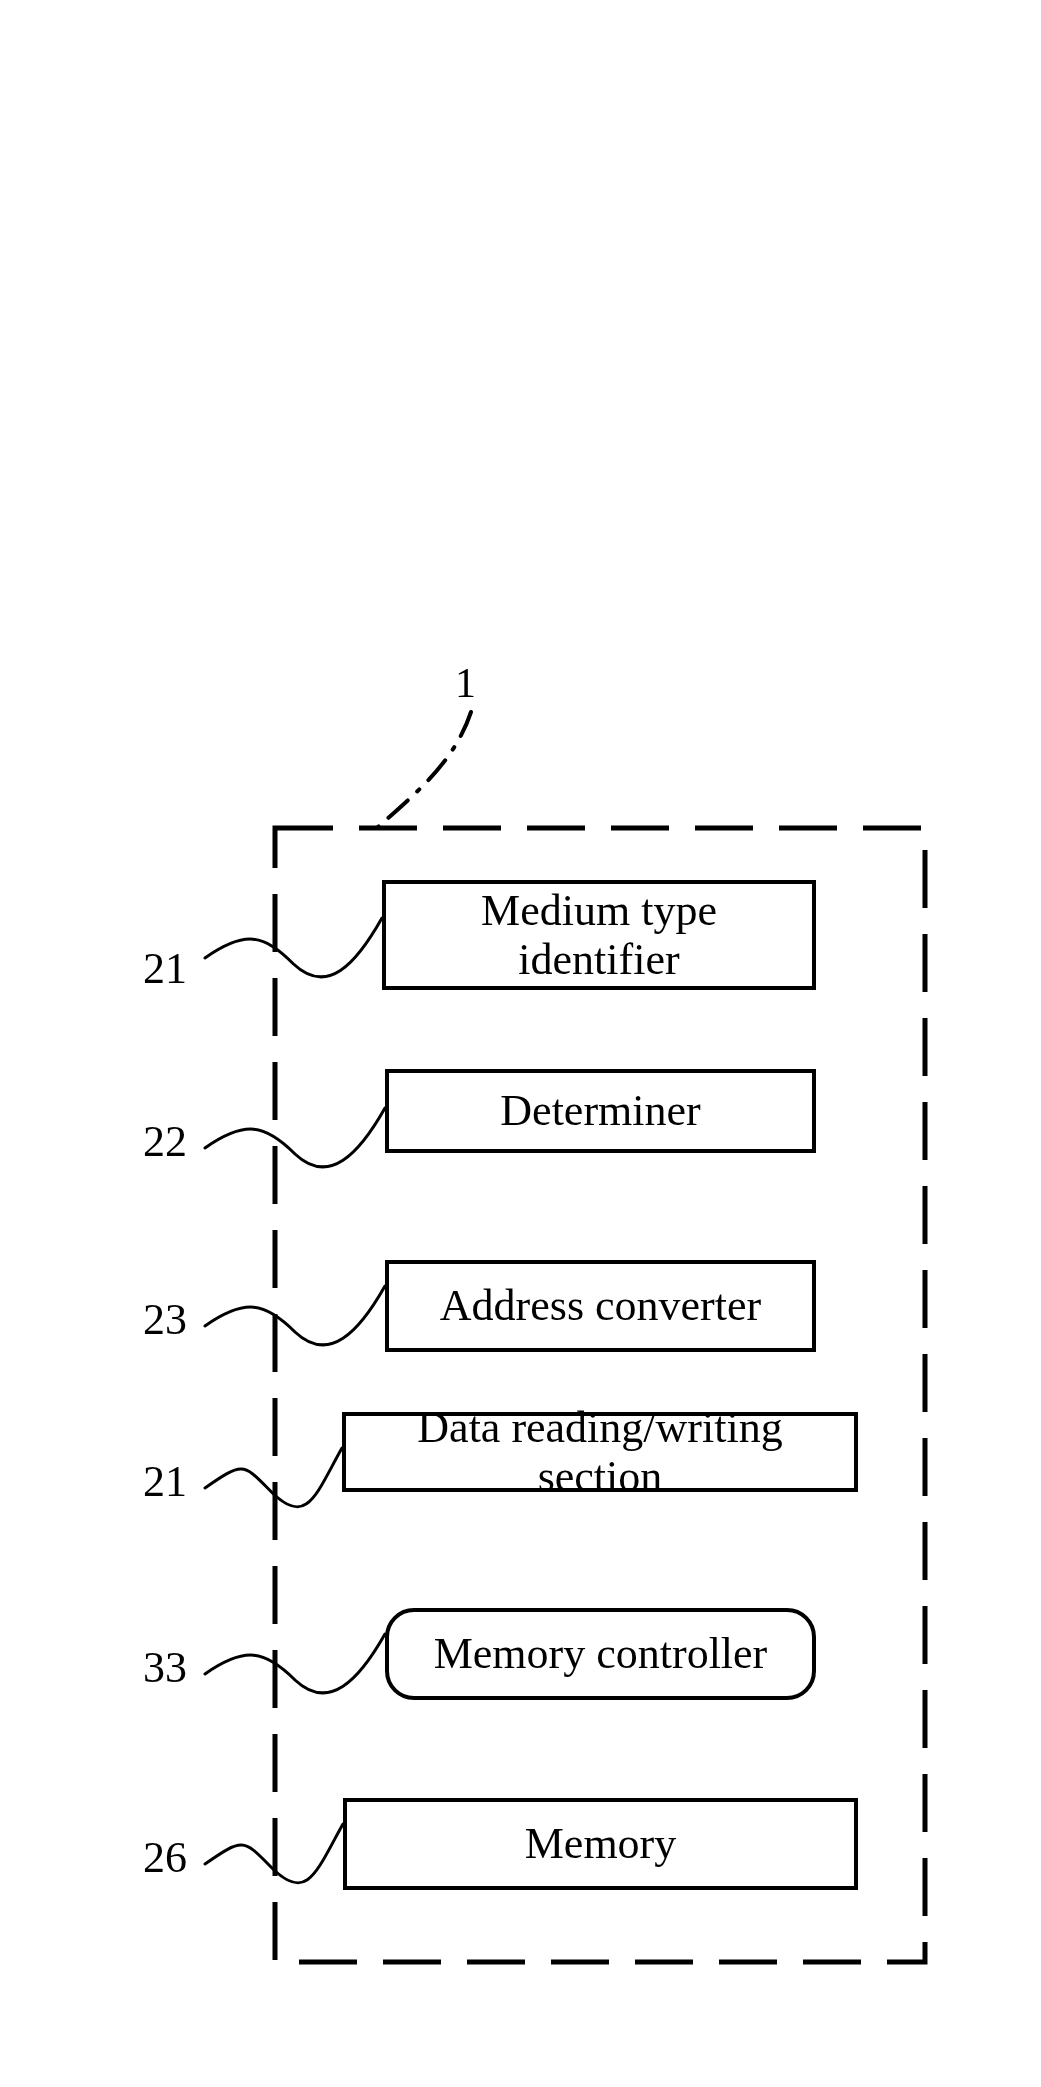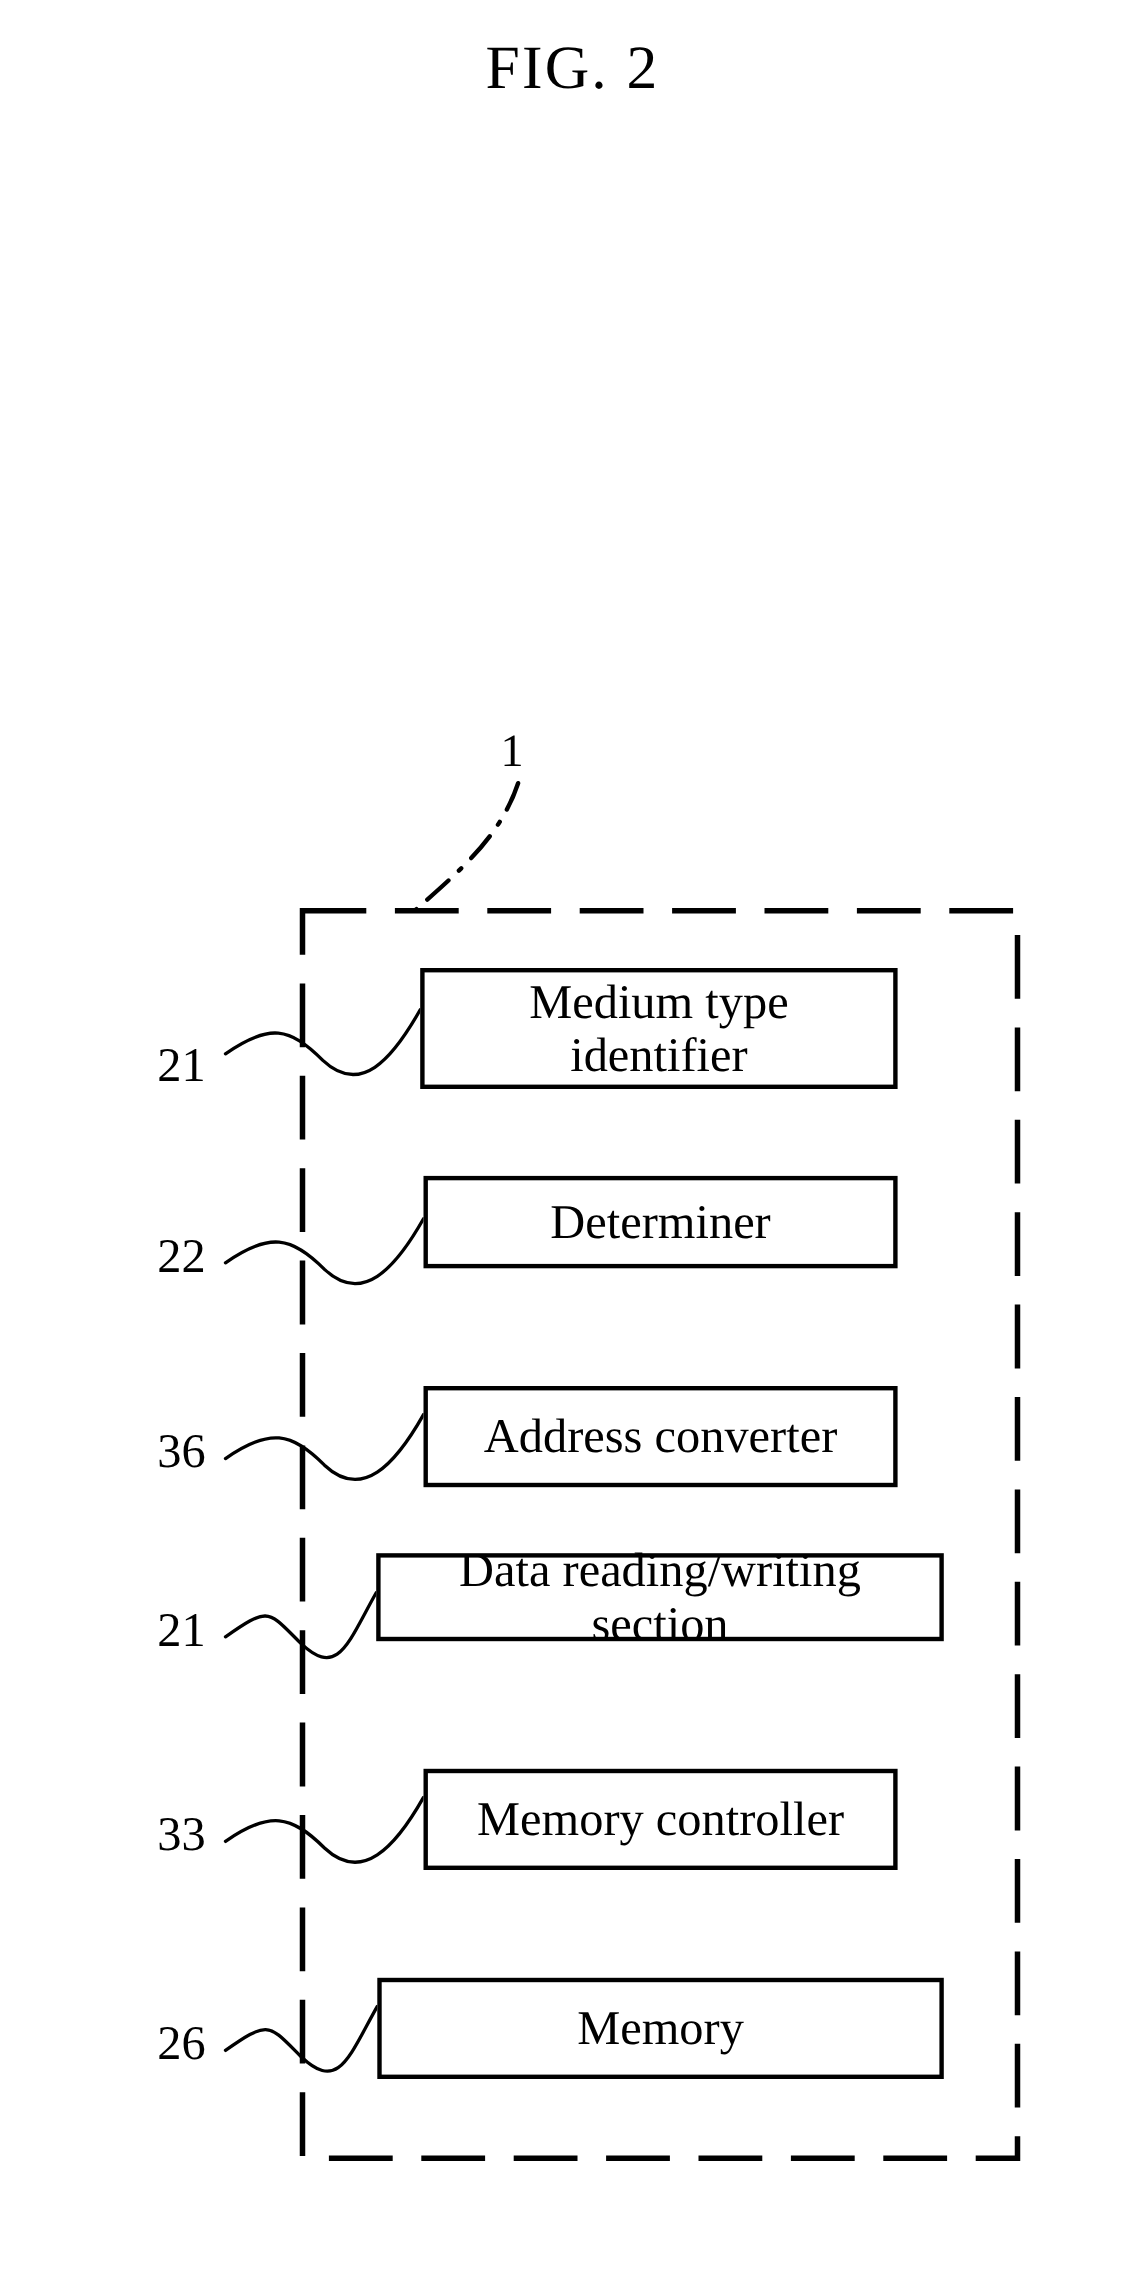--- a/index.html
+++ b/index.html
@@ -81,21 +81,20 @@
     font-size: 44px;
     line-height: 1;
     white-space: pre;
   }
 </style>
 </head>
 <body>
 
 <div id="figure-root">
 
-  <div class="fig-title">FIG. 2</div>
 
   <div class="ref-one">1</div>
 
   <svg id="overlay" viewBox="0 0 1041 2087">
 
     <path id="lead-one" d="M 471 712 C 455 760 420 790 378 827" fill="none" stroke="#000000" stroke-width="4" stroke-linecap="round" stroke-dasharray="26 13 3 13"></path>
 
     <rect id="frame-rect" fill="none" stroke="#000000" stroke-width="5" stroke-dasharray="58 26" x="275" y="828" width="650" height="1134"></rect>
 
     <g id="leaders">
@@ -108,23 +107,23 @@
       </g>
   </svg>
 
   <div id="blocks-layer">
       <div class="block" style="left: 382px; top: 880px; width: 434px; height: 110px;">Medium type
 identifier</div>
       <div class="ref-num" style="left: 143px; top: 930px; margin-top: 17px;">21</div>
       <div class="block" style="left: 385px; top: 1069px; width: 431px; height: 84px;">Determiner</div>
       <div class="ref-num" style="left: 143px; top: 1120px;">22</div>
       <div class="block" style="left: 385px; top: 1260px; width: 431px; height: 92px;">Address converter</div>
-      <div class="ref-num" style="left: 143px; top: 1298px;">36</div>
+      <div class="ref-num" style="left: 143px; top: 1298px;">23</div>
       <div class="block" style="left: 342px; top: 1412px; width: 516px; height: 80px;">Data reading/writing
 section</div>
       <div class="ref-num" style="left: 143px; top: 1460px;">21</div>
-      <div class="block" style="left: 385px; top: 1608px; width: 431px; height: 92px;">Memory controller</div>
+      <div class="block" style="left: 385px; top: 1608px; width: 431px; height: 92px; border-radius: 29px;">Memory controller</div>
       <div class="ref-num" style="left: 143px; top: 1646px;">33</div>
       <div class="block" style="left: 343px; top: 1798px; width: 515px; height: 92px;">Memory</div>
       <div class="ref-num" style="left: 143px; top: 1836px;">26</div>
     </div>
 
 </div>
 
 </body></html>

